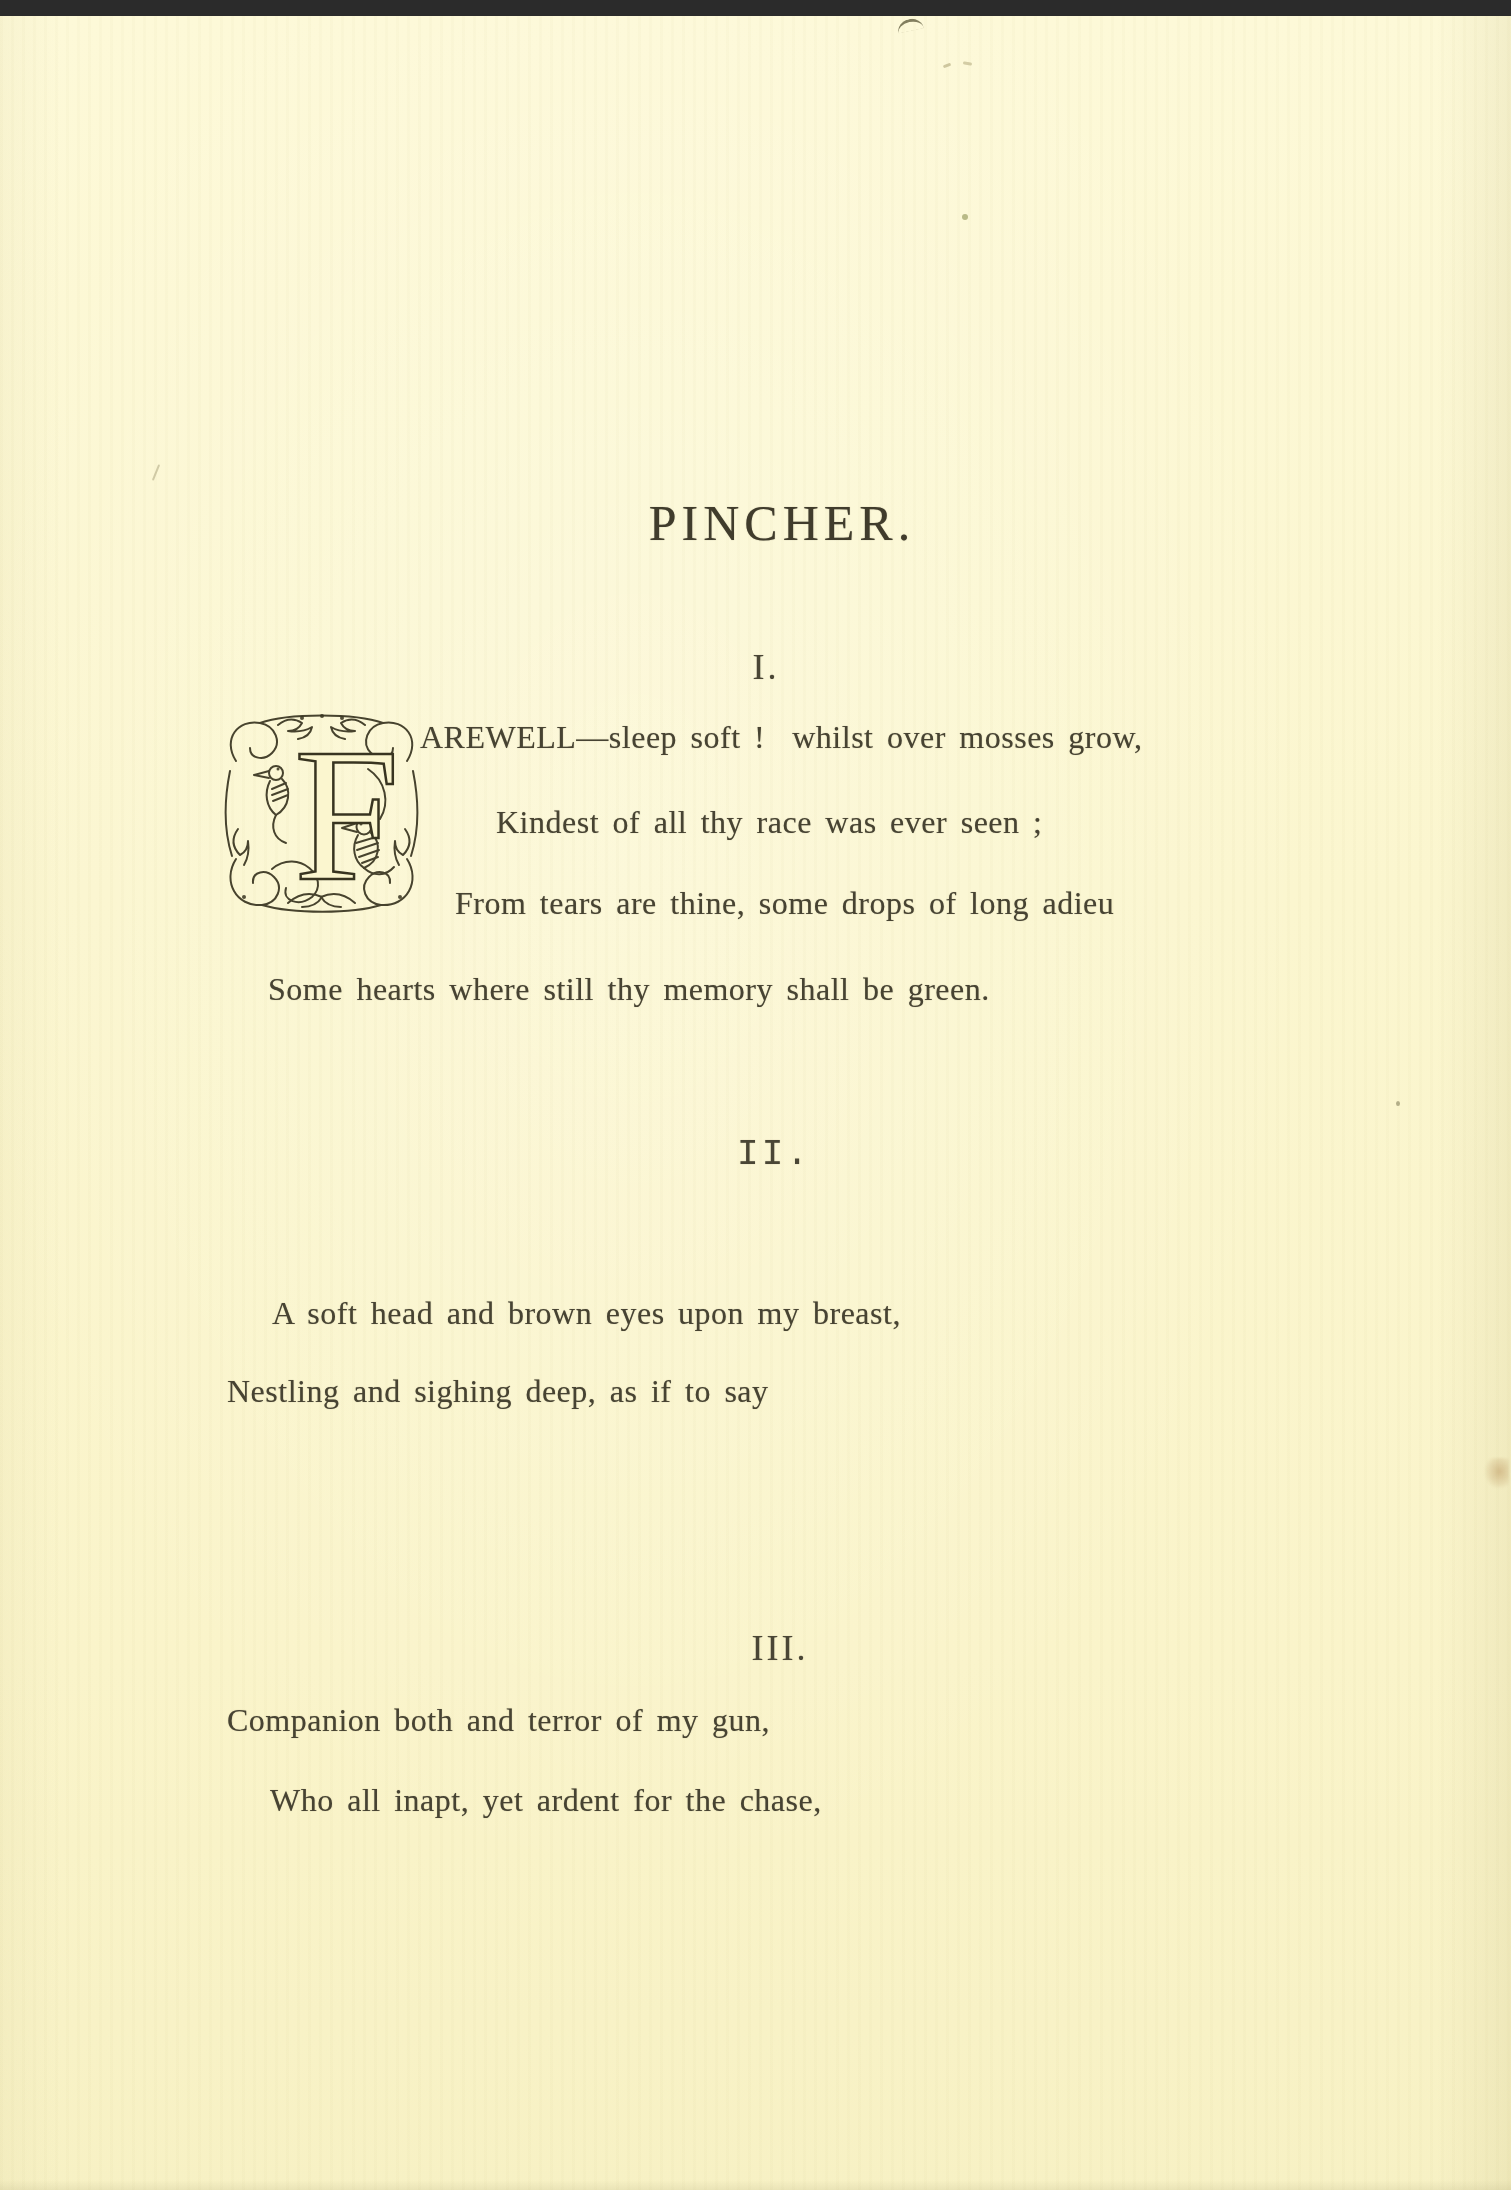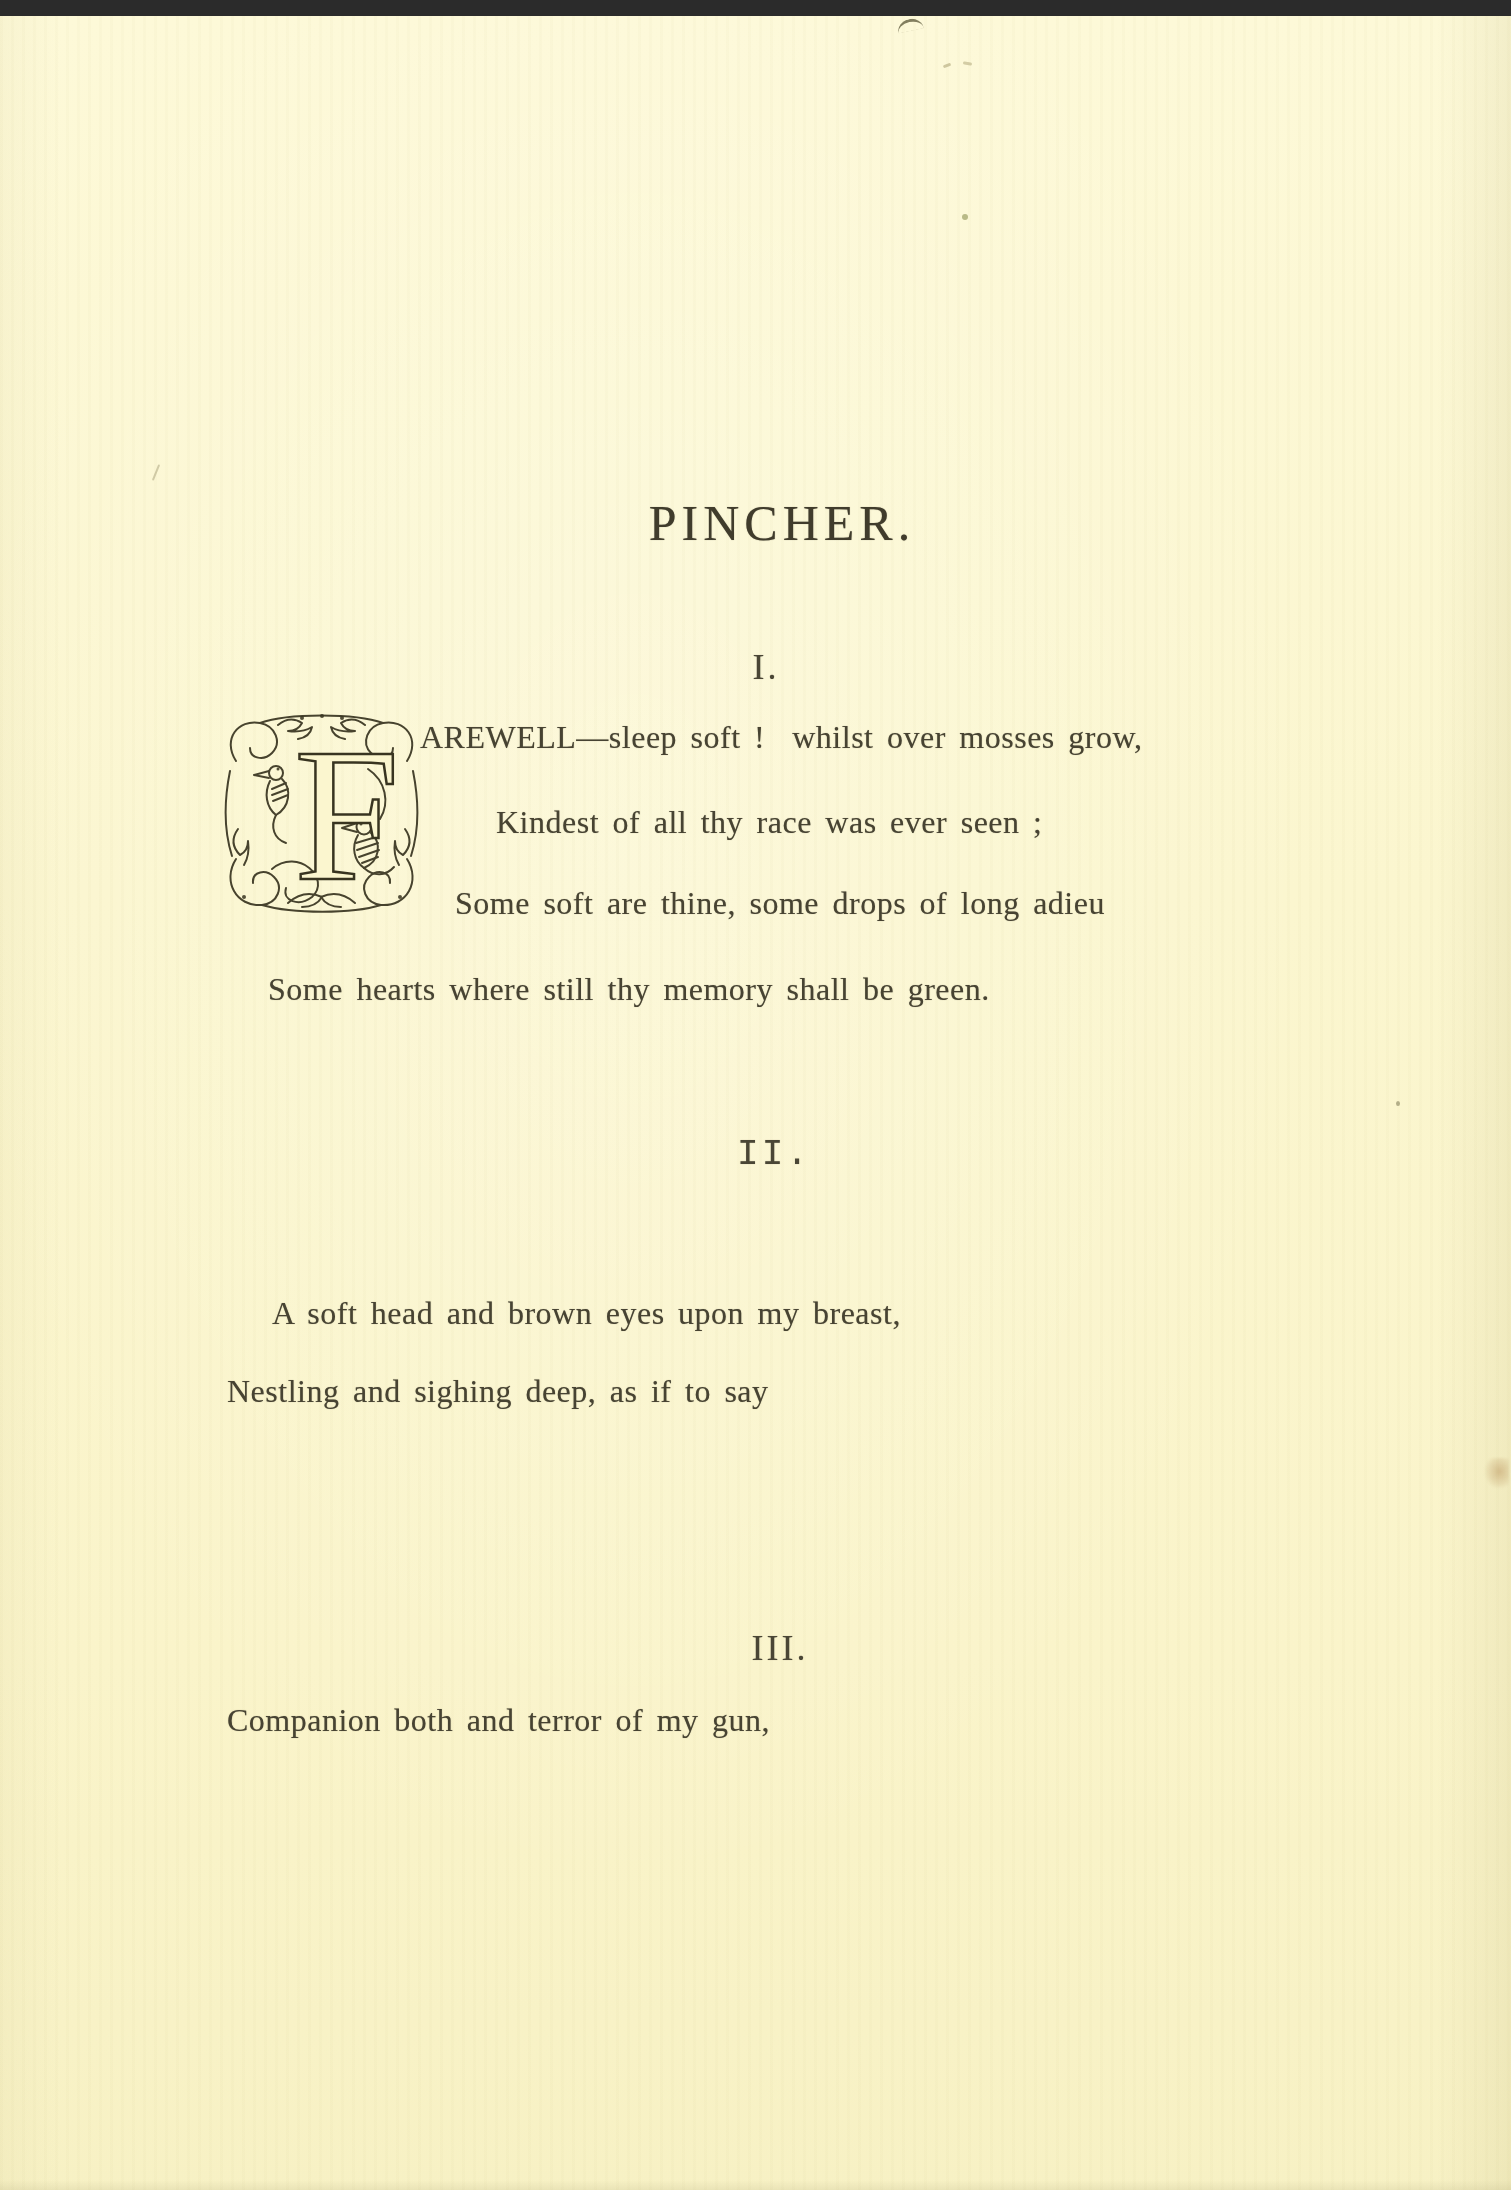--- a/index.html
+++ b/index.html
@@ -153,25 +153,26 @@
         <circle cx="143" cy="113" r="1.5"></circle>
       <circle cx="26" cy="186" r="2"></circle>
         <circle cx="182" cy="186" r="2"></circle>
     </g>
 
     <text x="76" y="168" font-size="190" font-family="Liberation Serif, DejaVu Serif, serif" fill="#fbf6cf" stroke="#383420" stroke-width="2.5">F</text>
   </svg>
 
   <div class="line" style="left:420px; top:703px;">AREWELL—sleep soft !  whilst over mosses grow,</div>
   <div class="line" style="left:496px; top:788px;">Kindest of all thy race was ever seen ;</div>
-  <div class="line" style="left:455px; top:869px;">Some soft are thine, some drops of long adieu</div>
+  <div class="line" style="left:455px; top:869px;">From tears are thine, some drops of long adieu</div>
   <div class="line" style="left:268px; top:955px;">Some hearts where still thy memory shall be green.</div>
 
   <div class="numeral" style="top:1118px; left:774px;font-family:Liberation Mono, monospace;">II.</div>
   <div class="line" style="left:227px; top:1357px;">Nestling and sighing deep, as if to say</div>
   <div class="line" style="left:272px; top:1279px;">A soft head and brown eyes upon my breast,</div>
 
   <div class="numeral" style="top:1612px; left:780px;">III.</div>
   <div class="line" style="left:227px; top:1686px;">Companion both and terror of my gun,</div>
+  <div class="line" style="left:270px; top:1766px;">Who all inapt, yet ardent for the chase,</div>
 
   <div class="artifact bottom-edge"></div>
 
 </div>
 
 </body></html>

